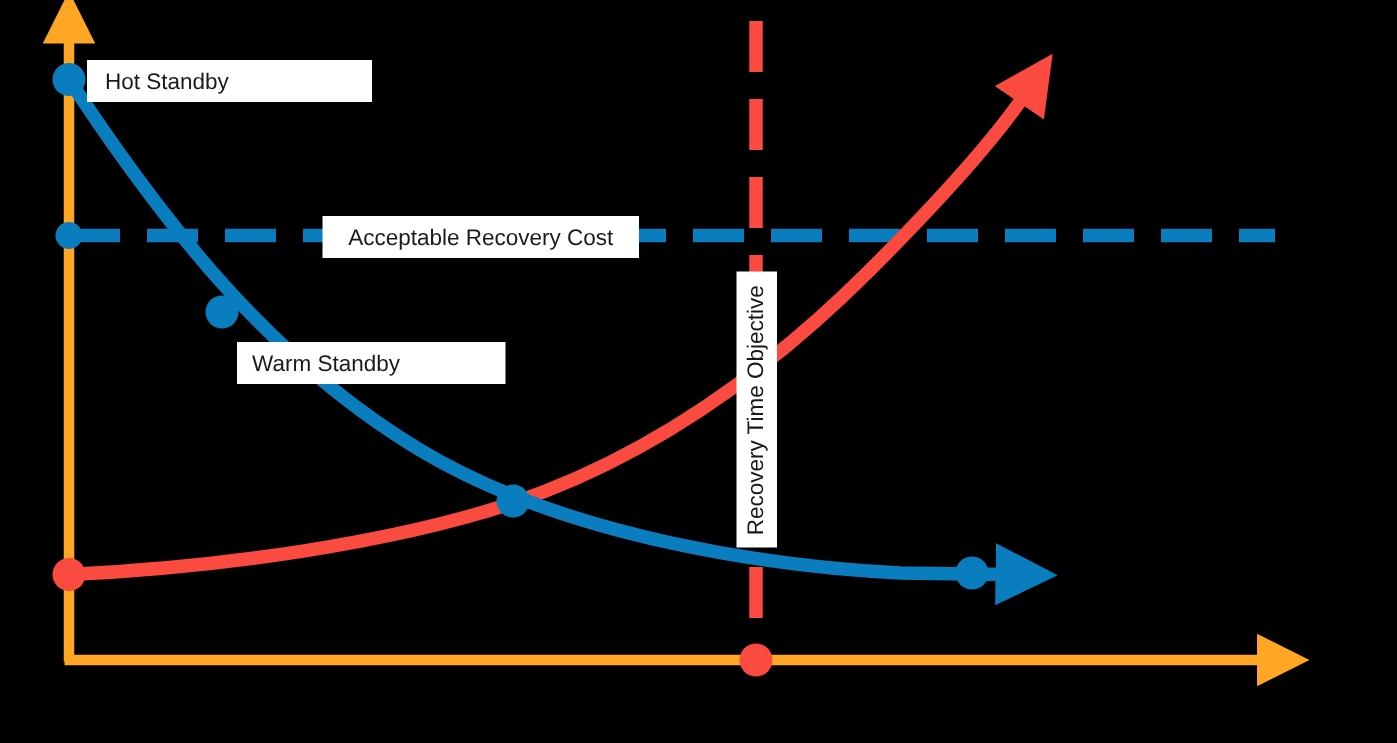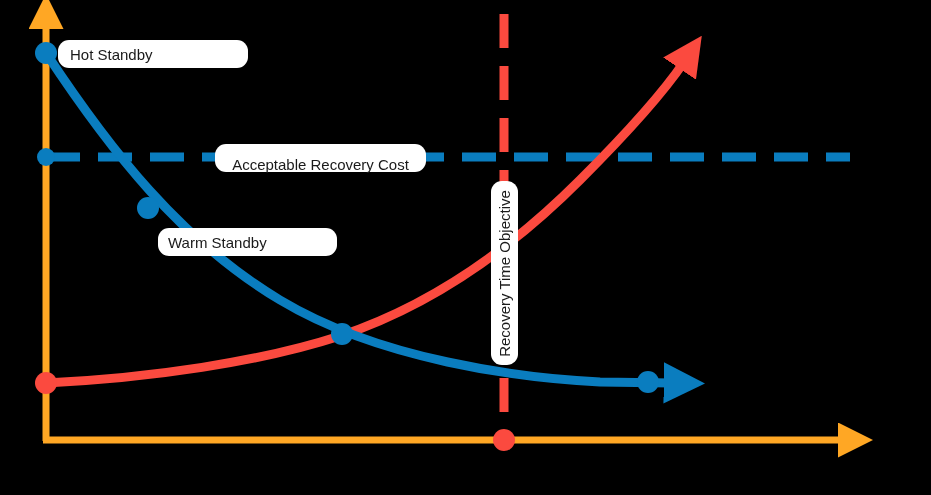--- a/index.html
+++ b/index.html
@@ -26,21 +26,20 @@
     position: absolute;
     background: #FFFFFF;
     color: #1A1A1A;
     font-family: "Liberation Sans", sans-serif;
     font-size: 15px;
     line-height: 1;
     white-space: nowrap;
     box-sizing: border-box;
     display: flex;
     align-items: center;
-    border-radius: 11px;
   }
   .lb-hot {
     left: 58px;
     top: 40px;
     width: 190px;
     height: 28px;
     padding-left: 12px;
     justify-content: flex-start;
   }
   .lb-warm {
@@ -51,21 +50,20 @@
     padding-left: 10px;
     justify-content: flex-start;
     margin-top: 33px;
   }
   .lb-cost {
     left: 215px;
     top: 144px;
     width: 211px;
     height: 28px;
     justify-content: center;
-    align-items: flex-end;
   }
   .lb-backup {
     left: 558px;
     top: 345px;
     width: 183px;
     height: 28px;
     justify-content: center;
   }
   .lb-rto {
     left: 491px;

